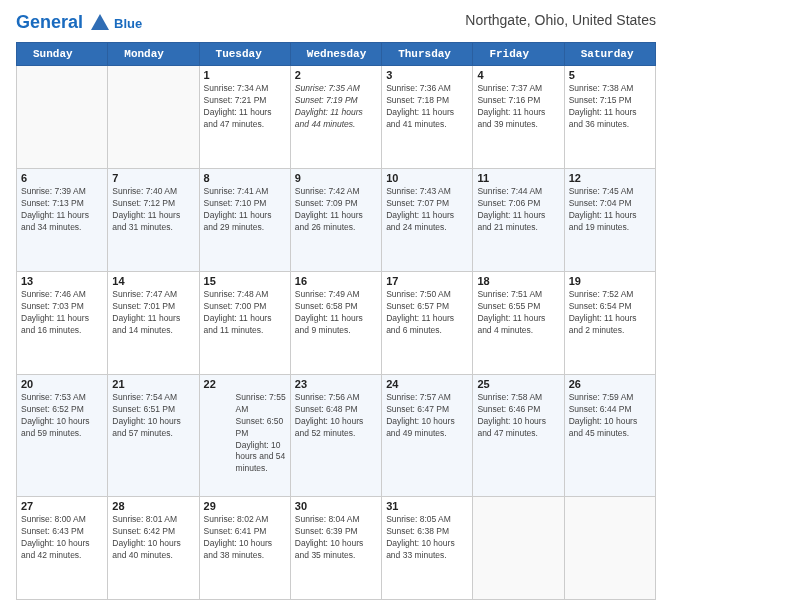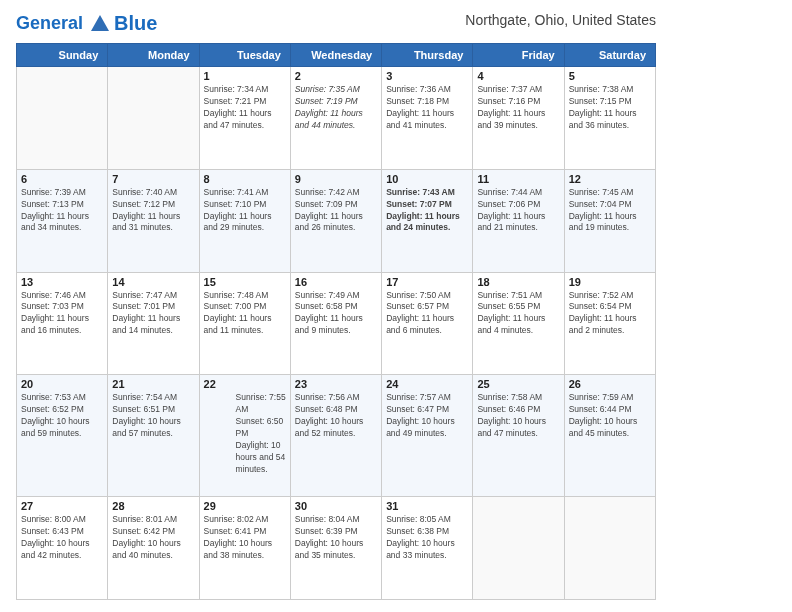--- a/index.html
+++ b/index.html
@@ -43,23 +43,24 @@
       flex: 1;
       border: 1px solid #ccc;
       border-collapse: collapse;
       width: 100%;
       table-layout: fixed;
     }
     .calendar th {
       background-color: #2f6db5;
       color: white;
       font-size: 11px;
-      padding: 5px 9px;
-      text-align: right;
+      padding: 5px 16px;
+      text-align: left;
       border: 1px solid #2a5fa0;
+      font-family: Liberation Mono, monospace;
     }
     .calendar td {
       border: 1px solid #ccc;
       vertical-align: top;
       padding: 3px 4px;
       font-size: 9px;
       color: #333;
       background: #fff;
       height: 88px;
     }
@@ -88,21 +89,21 @@
   <div class="header">
     <div class="logo">
       <div>
         <div style="display:flex;align-items:center;">
           <div style="font-size:18px;font-weight:bold;color:#1a1a2e;line-height:1.1;">
             <span style="color:#1a6bbf;">General</span>
             <svg width="22" height="22" viewBox="0 0 22 22" style="vertical-align:middle;margin:0 1px;">
               <polygon points="11,2 20,18 2,18" fill="#2f6db5"></polygon>
             </svg>
           </div>
-          <div style="font-size:20px;font-weight:bold;color:#1a6bbf;margin-left:2px;">Blue</div>
+          <div style="font-size:13px;font-weight:bold;color:#1a6bbf;margin-left:2px;">Blue</div>
         </div>
       </div>
     </div>
     <div class="title-block">
       <div class="subtitle">Northgate, Ohio, United States</div>
     </div>
   </div>
 
   <table class="calendar">
     <thead>
@@ -171,21 +172,21 @@
 Daylight: 11 hours and 29 minutes.</div>
           </td>
           <td>
             <div class="day-number">9</div>
             <div class="day-info" style="white-space: pre-line;">Sunrise: 7:42 AM
 Sunset: 7:09 PM
 Daylight: 11 hours and 26 minutes.</div>
           </td>
           <td>
             <div class="day-number">10</div>
-            <div class="day-info" style="white-space: pre-line; font-weight: bold;">Sunrise: 7:43 AM
+            <div class="day-info" style="white-space: pre-line;">Sunrise: 7:43 AM
 Sunset: 7:07 PM
 Daylight: 11 hours and 24 minutes.</div>
           </td>
           <td>
             <div class="day-number">11</div>
             <div class="day-info" style="white-space: pre-line;">Sunrise: 7:44 AM
 Sunset: 7:06 PM
 Daylight: 11 hours and 21 minutes.</div>
           </td>
           <td>

